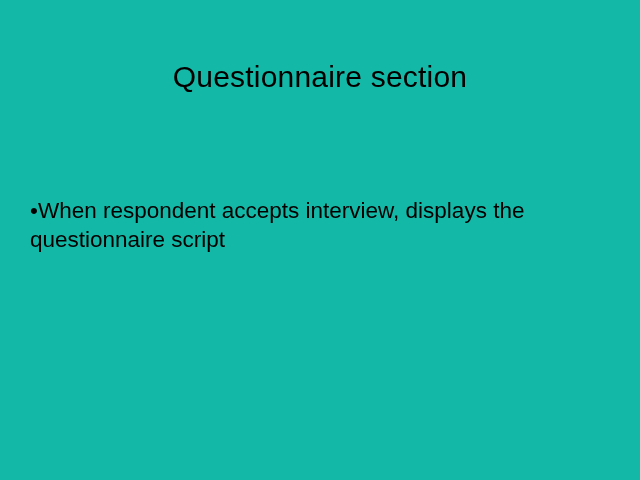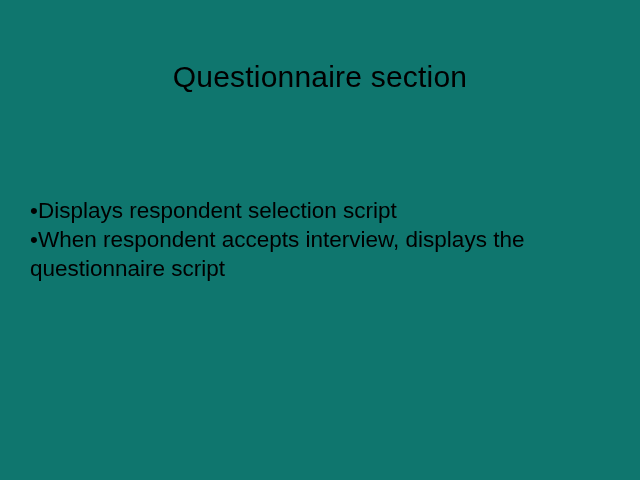--- a/index.html
+++ b/index.html
@@ -11,21 +11,21 @@
     height: 480px;
     background: #ffffff;
     font-family: "Liberation Sans", sans-serif;
     color: #000000;
     overflow: hidden;
   }
   .slide {
     position: relative;
     width: 640px;
     height: 480px;
-    background: #0f766e;
+    background: #14b8a6;
     box-sizing: border-box;
   }
   .slide-title {
     position: absolute;
     left: 0;
     top: 38px;
     width: 640px;
     text-align: center;
     font-size: 30px;
     font-weight: normal;
@@ -67,23 +67,20 @@
 </head>
 <body>
 
 <div class="slide">
 
   <h1 class="slide-title">Questionnaire section</h1>
 
   <div class="slide-body">
     <ul class="bullet-list">
 
-      <li class="bullet-item">
-        <span class="bullet-mark">•</span><span class="bullet-text">Displays respondent selection script</span>
-      </li>
 
 
       <li class="bullet-item">
         <span class="bullet-mark">•</span><span class="bullet-text">When respondent accepts interview, displays the questionnaire script</span>
       </li>
 
     </ul>
   </div>
 
 </div>

